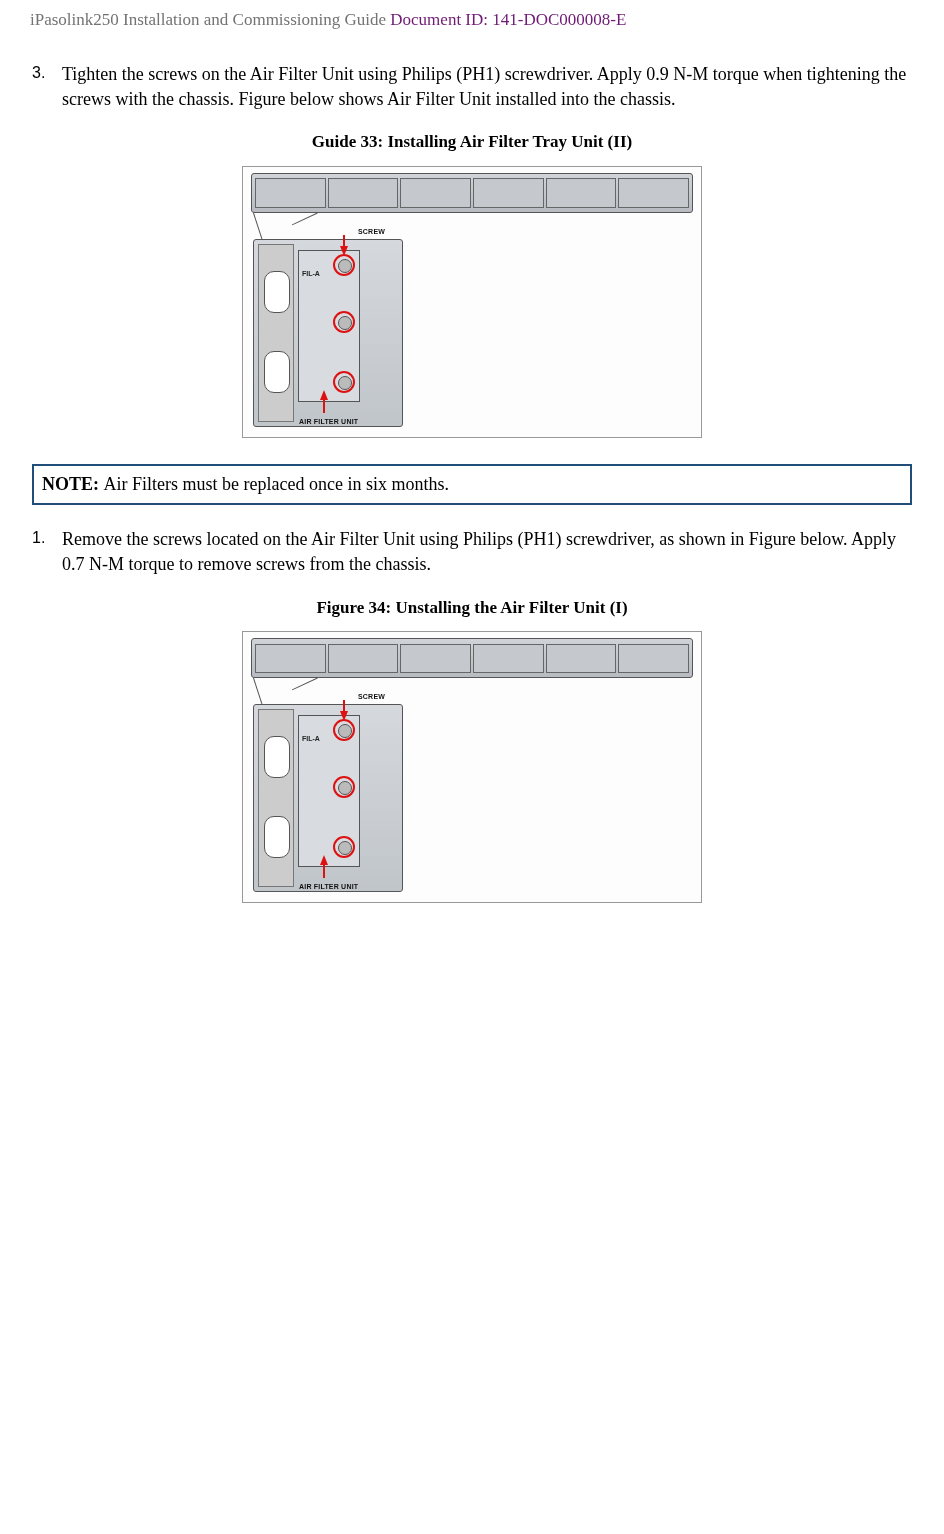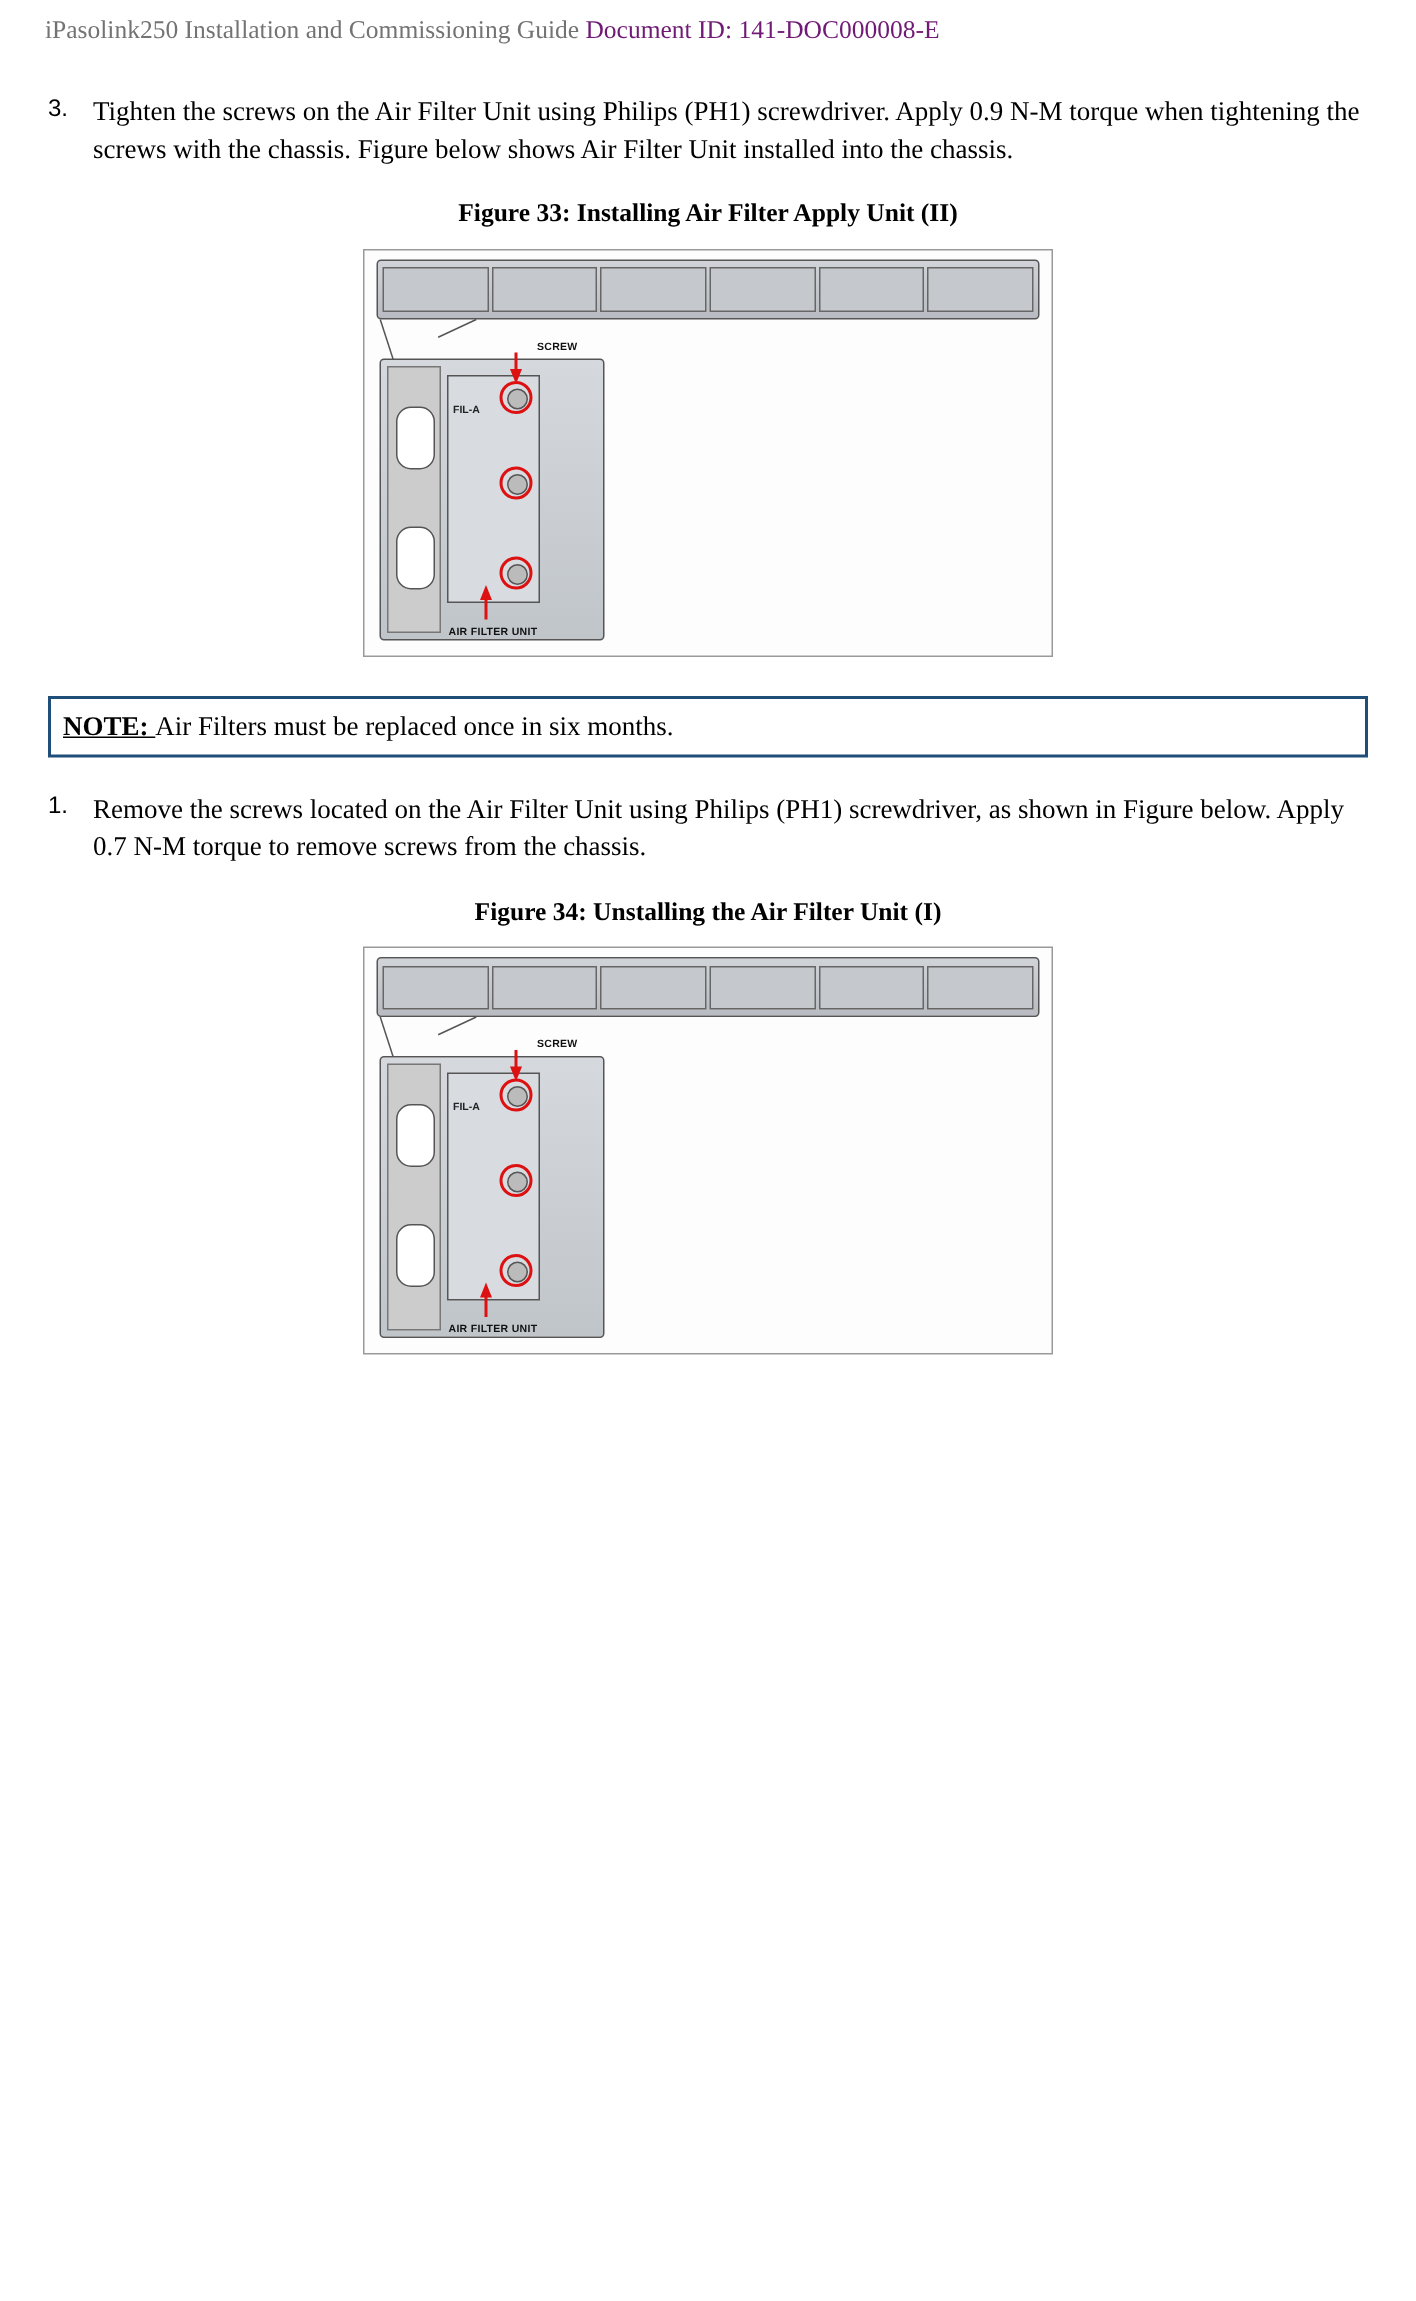--- a/index.html
+++ b/index.html
@@ -203,21 +203,20 @@
       color: #111;
       letter-spacing: 0.2px;
     }
     .note-box {
       border: 2px solid #1F4E79;
       padding: 6px 8px;
       margin: 26px 2px 22px 2px;
     }
     .note-label {
       font-weight: bold;
-      text-decoration: underline;
     }
     .para {
       margin: 0 0 14px 0;
     }
     .page-num {
       text-align: center;
       font-size: 17px;
       margin-top: 260px;
     }
   </style>
@@ -228,21 +227,21 @@
 
   <div class="header-line">
     <span class="header-title">iPasolink250 Installation and Commissioning Guide </span><span class="header-docid">Document ID: 141-DOC000008-E</span>
   </div>
 
   <div class="list-item">
     <div class="list-num">3.</div>
     <div class="list-text">Tighten the screws on the Air Filter Unit using Philips (PH1) screwdriver. Apply 0.9 N-M torque when tightening the screws with the chassis. Figure below shows Air Filter Unit installed into the chassis.</div>
   </div>
 
-  <div class="figure-caption">Figure 33: Installing Air Filter Apply Unit (II)</div>
+  <div class="figure-caption">Guide 33: Installing Air Filter Tray Unit (II)</div>
 
   <div class="figure-placeholder fig1">
     <div class="chassis-top">
       <div class="chassis-slot"></div>
       <div class="chassis-slot"></div>
       <div class="chassis-slot"></div>
       <div class="chassis-slot"></div>
       <div class="chassis-slot"></div>
       <div class="chassis-slot"></div>
     </div>

